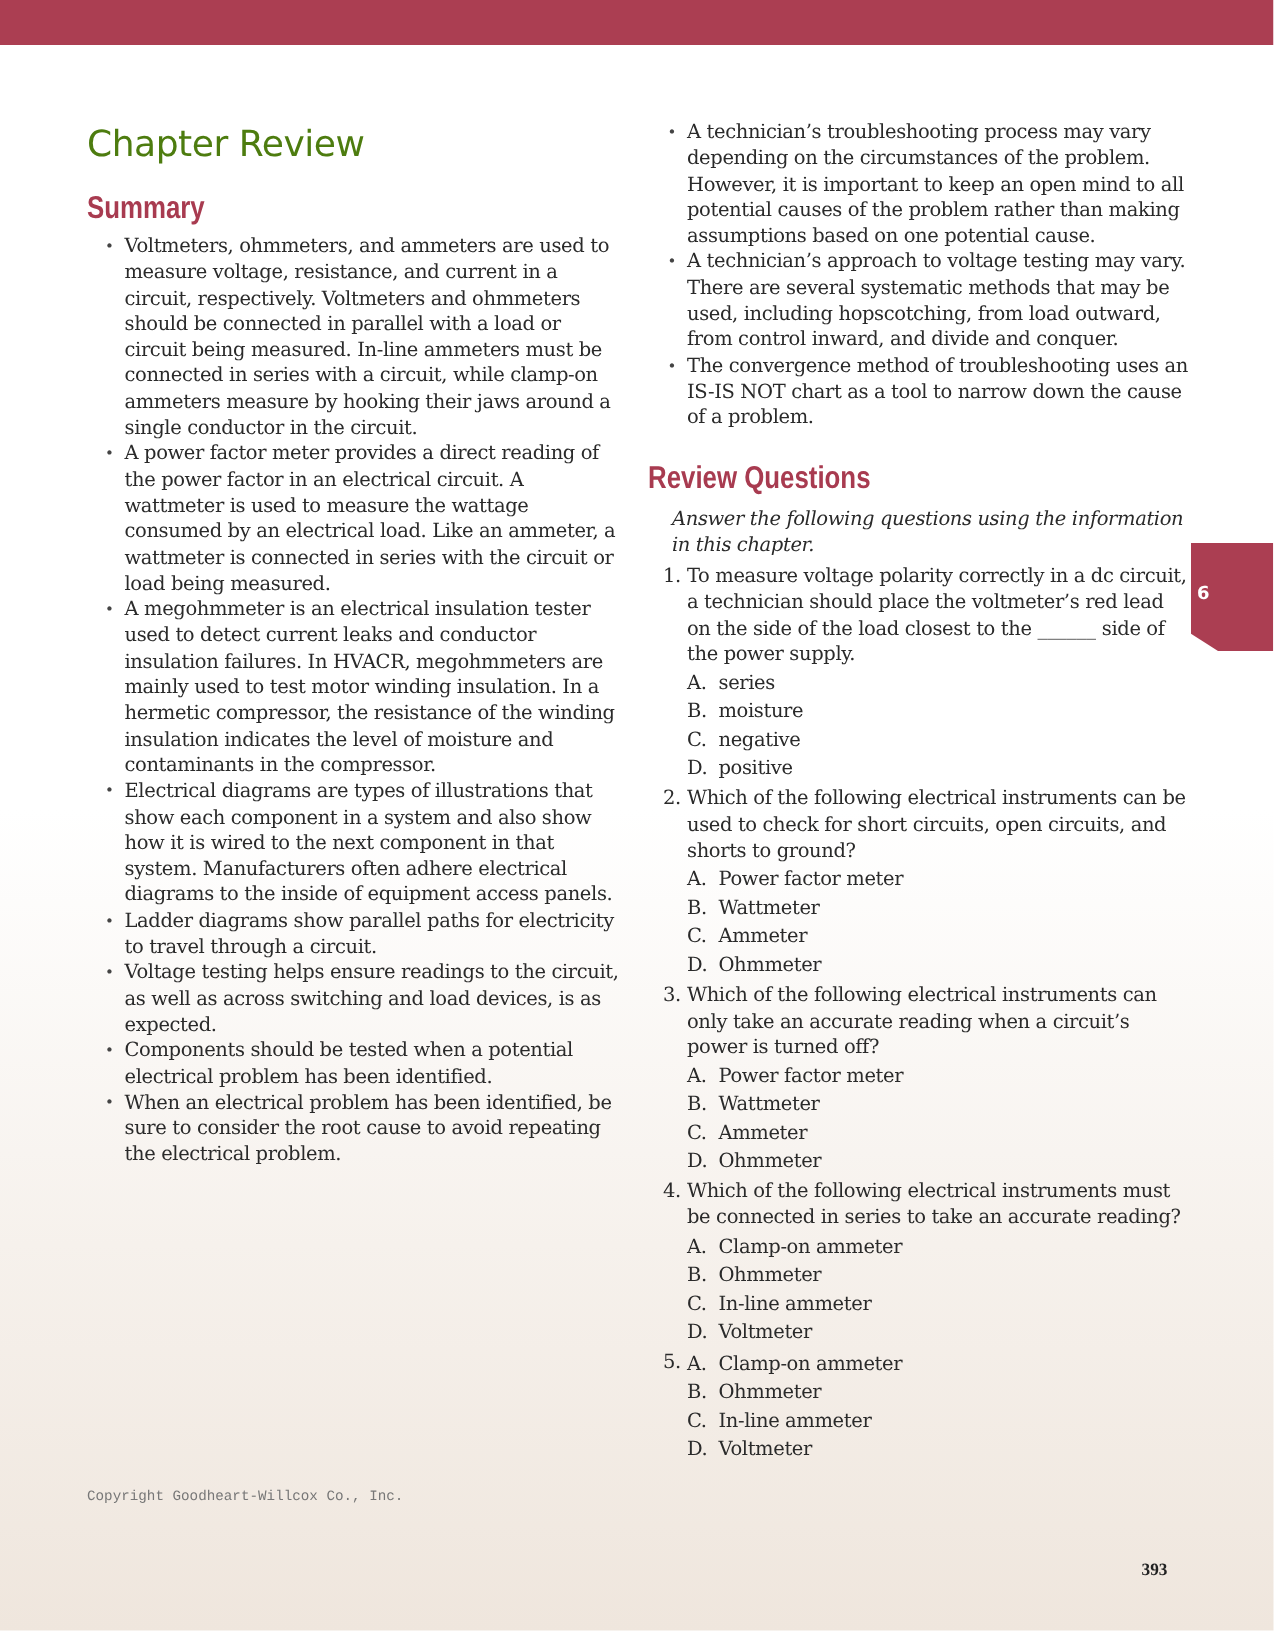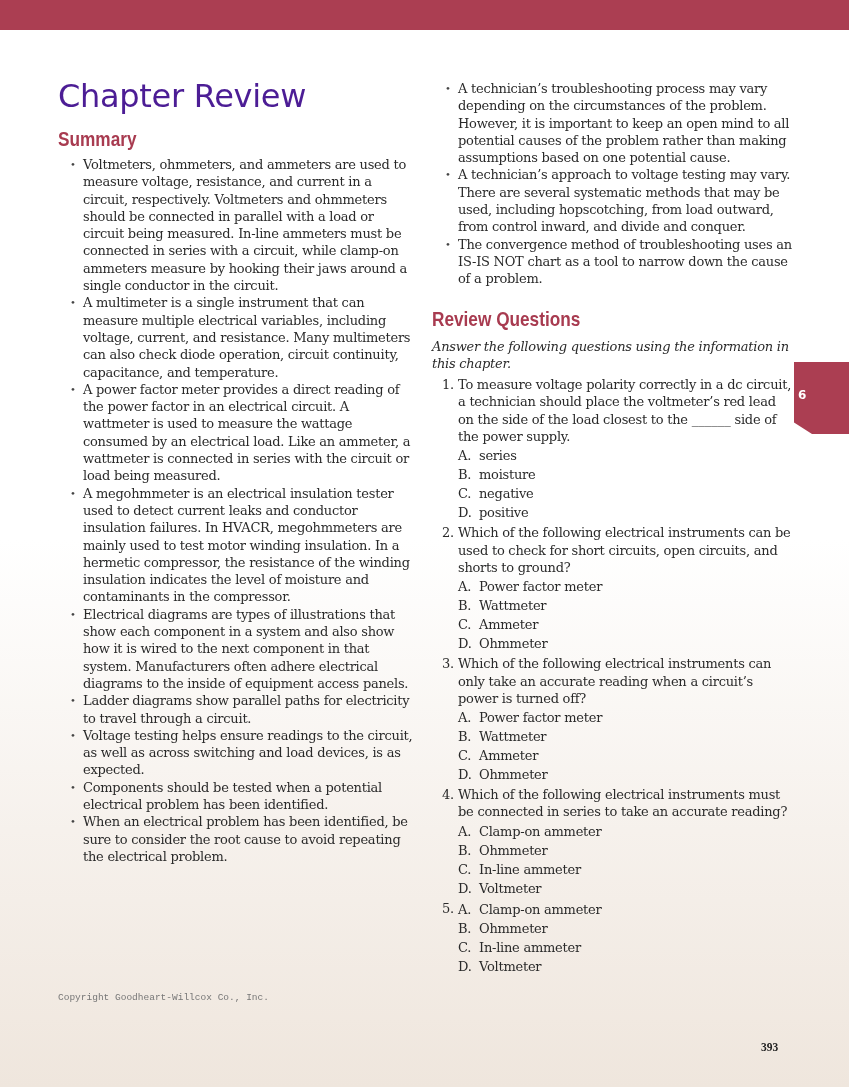--- a/index.html
+++ b/index.html
@@ -18,23 +18,23 @@
       position: absolute;
       font-size: 13px;
       line-height: 17.3px;
       letter-spacing: -0.25px;
     }
     .col-left { left: 58px; top: 78px; width: 360px; }
     .col-right { left: 432px; top: 80px; width: 360px; }
 
     .chapter-title {
       font-family: "DejaVu Sans", "Liberation Sans", sans-serif;
-      font-size: 32px;
+      font-size: 24px;
       line-height: 36px;
-      color: #4c1d95;
+      color: #4d7c0f;
       letter-spacing: -0.3px;
       font-weight: normal;
       margin-bottom: 12px;
     }
     .section-title {
       font-family: "Liberation Sans", "DejaVu Sans", sans-serif;
       font-size: 21px;
       line-height: 26px;
       color: #a83b50;
       font-weight: bold;
@@ -57,20 +57,21 @@
       font-size: 10px;
       color: #444;
     }
     .col-right ul.bullets li { padding-left: 26px; }
     .col-right ul.bullets li::before { left: 13px; }
 
     .review-title { margin-top: 18px; margin-bottom: 6px; }
     .instructions {
       font-style: italic;
       margin-bottom: 4px;
+      margin-left: 16px;
     }
     ol.questions { list-style: none; }
     ol.questions > li {
       position: relative;
       padding-left: 26px;
       margin-bottom: 2px;
     }
     .q-num {
       position: absolute; left: 10px; top: 0;
     }
@@ -115,21 +116,20 @@
 </head>
 <body>
 
 <div class="top-band"></div>
 
 <div class="col col-left">
   <h1 class="chapter-title">Chapter Review</h1>
   <h2 class="section-title summary-title">Summary</h2>
   <ul class="bullets">
     <li>Voltmeters, ohmmeters, and ammeters are used to measure voltage, resistance, and current in a circuit, respectively. Voltmeters and ohmmeters should be connected in parallel with a load or circuit being measured. In-line ammeters must be connected in series with a circuit, while clamp-on ammeters measure by hooking their jaws around a single conductor in the circuit.</li>
-    <li>A multimeter is a single instrument that can measure multiple electrical variables, including voltage, current, and resistance. Many multimeters can also check diode operation, circuit continuity, capacitance, and temperature.</li>
     <li>A power factor meter provides a direct reading of the power factor in an electrical circuit. A wattmeter is used to measure the wattage consumed by an electrical load. Like an ammeter, a wattmeter is connected in series with the circuit or load being measured.</li>
     <li>A megohmmeter is an electrical insulation tester used to detect current leaks and conductor insulation failures. In HVACR, megohmmeters are mainly used to test motor winding insulation. In a hermetic compressor, the resistance of the winding insulation indicates the level of moisture and contaminants in the compressor.</li>
     <li>Electrical diagrams are types of illustrations that show each component in a system and also show how it is wired to the next component in that system. Manufacturers often adhere electrical diagrams to the inside of equipment access panels.</li>
     <li>Ladder diagrams show parallel paths for electricity to travel through a circuit.</li>
     <li>Voltage testing helps ensure readings to the circuit, as well as across switching and load devices, is as expected.</li>
     <li>Components should be tested when a potential electrical problem has been identified.</li>
     <li>When an electrical problem has been identified, be sure to consider the root cause to avoid repeating the electrical problem.</li>
   </ul>
 </div>
 

